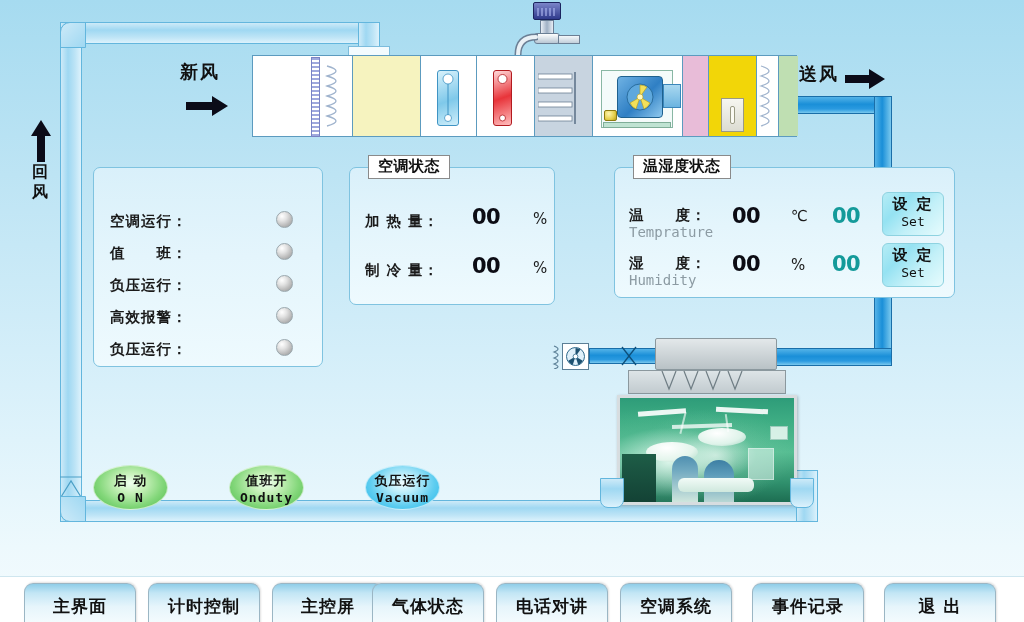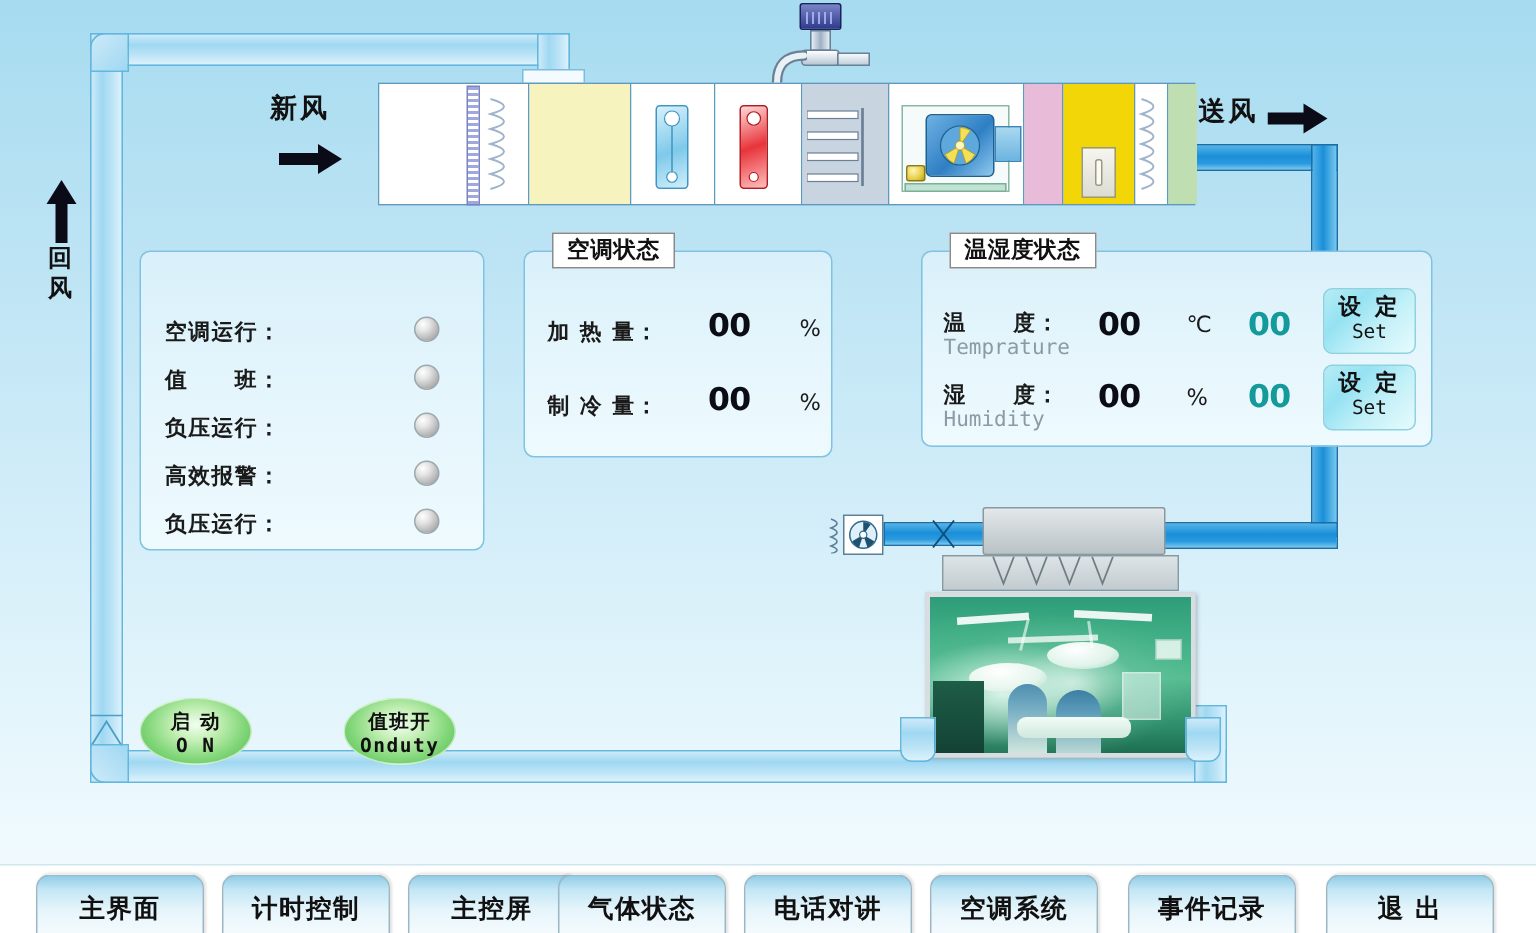--- a/index.html
+++ b/index.html
@@ -507,20 +507,24 @@
   <div class="oval oval-green" style="left:93px; top:465px;">
     <span class="zh">启 动</span>
     <span class="en">O N</span>
   </div>
 
   <div class="oval oval-green" style="left:229px; top:465px;">
     <span class="zh">值班开</span>
     <span class="en">Onduty</span>
   </div>
 
+  <div class="oval oval-blue" style="left:365px; top:465px;">
+    <span class="zh">负压运行</span>
+    <span class="en">Vacuum</span>
+  </div>
 
 
   <div id="navbar">
     <div class="nav-btn" style="left:24px; width:112px;">主界面</div>
     <div class="nav-btn" style="left:148px; width:112px;">计时控制</div>
     <div class="nav-btn" style="left:272px; width:112px;">主控屏</div>
     <div class="nav-btn" style="left:372px; width:112px;">气体状态</div>
     <div class="nav-btn" style="left:496px; width:112px;">电话对讲</div>
     <div class="nav-btn" style="left:620px; width:112px;">空调系统</div>
     <div class="nav-btn" style="left:752px; width:112px;">事件记录</div>

